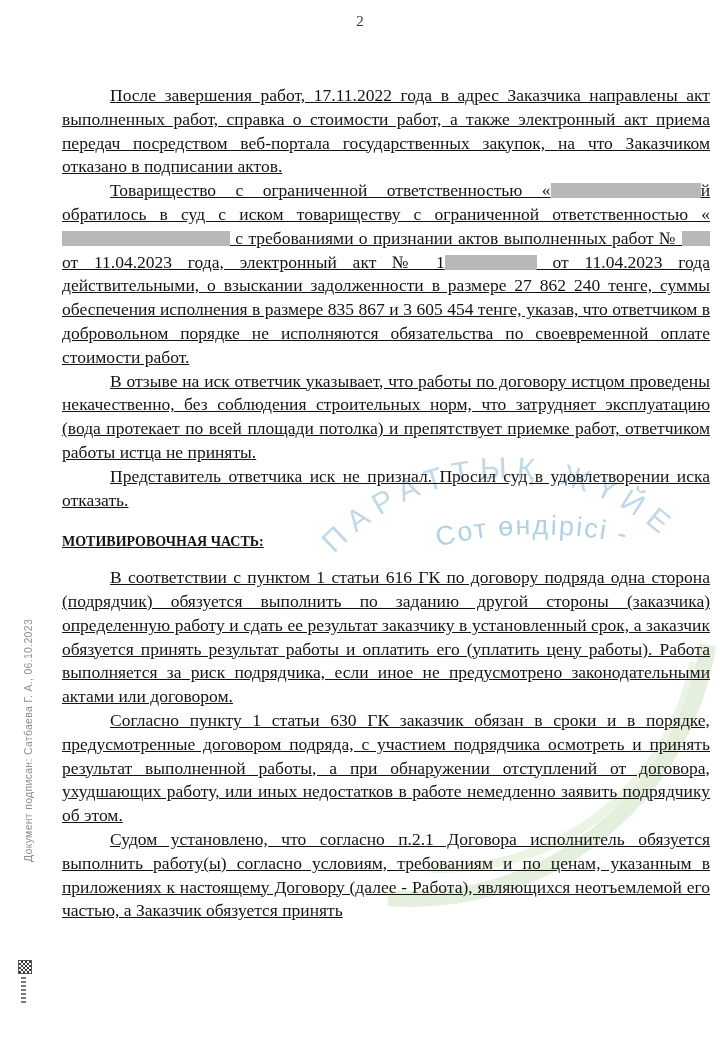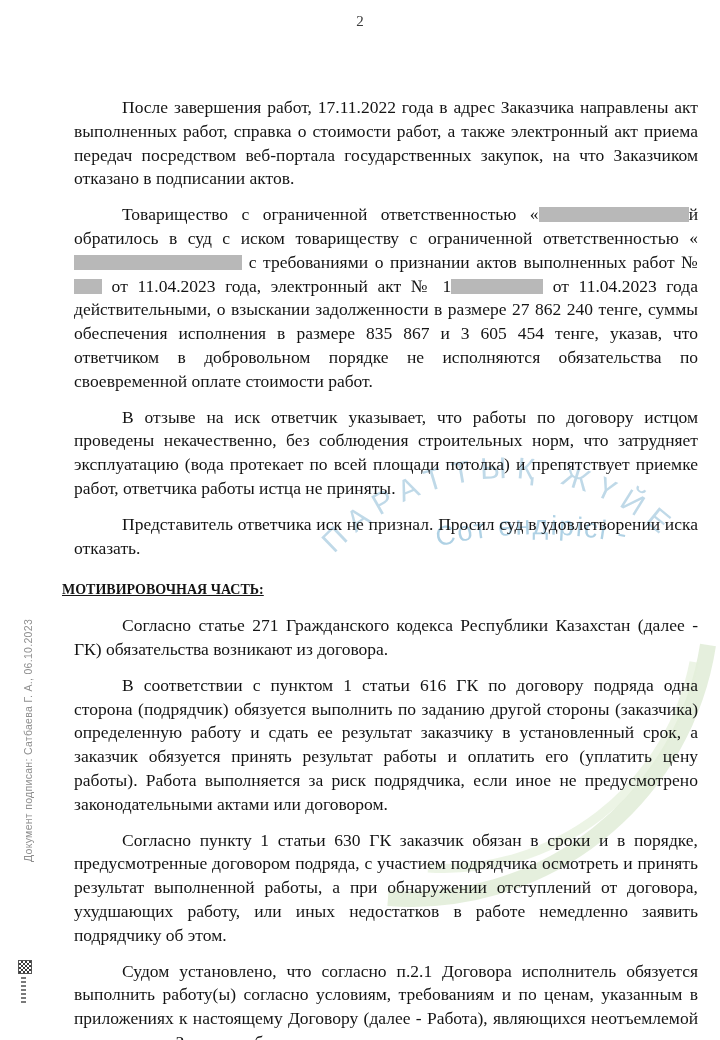--- a/index.html
+++ b/index.html
@@ -19,21 +19,21 @@
     position: absolute; left: 0; top: 0; z-index: 0;
     pointer-events: none;
   }
   .doc {
     position: absolute; left: 62px; top: 84px; width: 648px;
     font-size: 17.5px; line-height: 23.8px;
     color: #141414;
     text-align: justify;
     z-index: 1;
   }
-  .doc p { margin: 12px; text-indent: 48px; }
+  .doc p { margin: 0; text-indent: 48px; text-decoration: underline; }
   .doc h2.heading {
     font-size: 14px; font-weight: bold;
     text-decoration: underline;
     margin: 18px 0 12px 0; text-indent: 0;
     text-align: left;
   }
   .redaction {
     display: inline-block;
     height: 15px;
     background: #b8b8b8;
@@ -77,24 +77,23 @@
   <text font-family="Liberation Sans, sans-serif" font-size="27" letter-spacing="2" fill="#a7cde2" opacity="0.9">
     <textPath href="#arcInner" startOffset="6">Сот өндірісі -</textPath>
   </text>
 </svg>
 
 <div class="page-number">2</div>
 
 <div class="doc">
     <p>После завершения работ, 17.11.2022 года в адрес Заказчика направлены акт выполненных работ, справка о стоимости работ, а также электронный акт приема передач посредством веб-портала государственных закупок, на что Заказчиком отказано в подписании актов.</p>
     <p>Товарищество с ограниченной ответственностью «<span class="redaction" style="width: 150px; background: rgb(184, 184, 184);"></span>й обратилось в суд с иском товариществу с ограниченной ответственностью «<span class="redaction" style="width: 168px; background: rgb(184, 184, 184);"></span> с требованиями о признании актов выполненных работ № <span class="redaction" style="width: 28px; background: rgb(184, 184, 184);"></span> от 11.04.2023 года, электронный акт № 1<span class="redaction" style="width: 92px; background: rgb(184, 184, 184);"></span> от 11.04.2023 года действительными, о взыскании задолженности в размере 27 862 240 тенге, суммы обеспечения исполнения в размере 835 867 и 3 605 454 тенге, указав, что ответчиком в добровольном порядке не исполняются обязательства по своевременной оплате стоимости работ.</p>
-    <p>В отзыве на иск ответчик указывает, что работы по договору истцом проведены некачественно, без соблюдения строительных норм, что затрудняет эксплуатацию (вода протекает по всей площади потолка) и препятствует приемке работ, ответчика работы истца не приняты.</p>
+    <p>В отзыве на иск ответчик указывает, что работы по договору истцом проведены некачественно, без соблюдения строительных норм, что затрудняет эксплуатацию (вода протекает по всей площади потолка) и препятствует приемке работ, ответчиком работы истца не приняты.</p>
     <p>Представитель ответчика иск не признал. Просил суд в удовлетворении иска отказать.</p>
     <h2 class="heading">МОТИВИРОВОЧНАЯ ЧАСТЬ:</h2>
-    <p>Согласно статье 271 Гражданского кодекса Республики Казахстан (далее - ГК) обязательства возникают из договора.</p>
     <p>В соответствии с пунктом 1 статьи  616 ГК по договору подряда одна сторона (подрядчик) обязуется выполнить по заданию другой стороны (заказчика) определенную работу и сдать ее результат заказчику в установленный срок, а заказчик обязуется принять результат работы и оплатить его (уплатить цену работы). Работа выполняется за риск подрядчика, если иное не предусмотрено законодательными актами или договором.</p>
     <p>Согласно пункту 1 статьи 630 ГК заказчик обязан в сроки и в порядке, предусмотренные договором подряда, с участием подрядчика осмотреть и принять результат выполненной работы, а при обнаружении отступлений от договора, ухудшающих работу, или иных недостатков в работе немедленно заявить подрядчику об этом.</p>
     <p>Судом установлено, что согласно п.2.1 Договора исполнитель обязуется выполнить работу(ы) согласно условиям, требованиям и по ценам, указанным в приложениях к настоящему Договору (далее - Работа), являющихся неотъемлемой его частью, а Заказчик обязуется принять</p>
   </div>
 
 <div class="signature-stamp">Документ подписан: Сатбаева Г. А., 06.10.2023</div>
 
 <div class="qr-stamp"></div>
 <div class="micro-barcode"></div>
 

